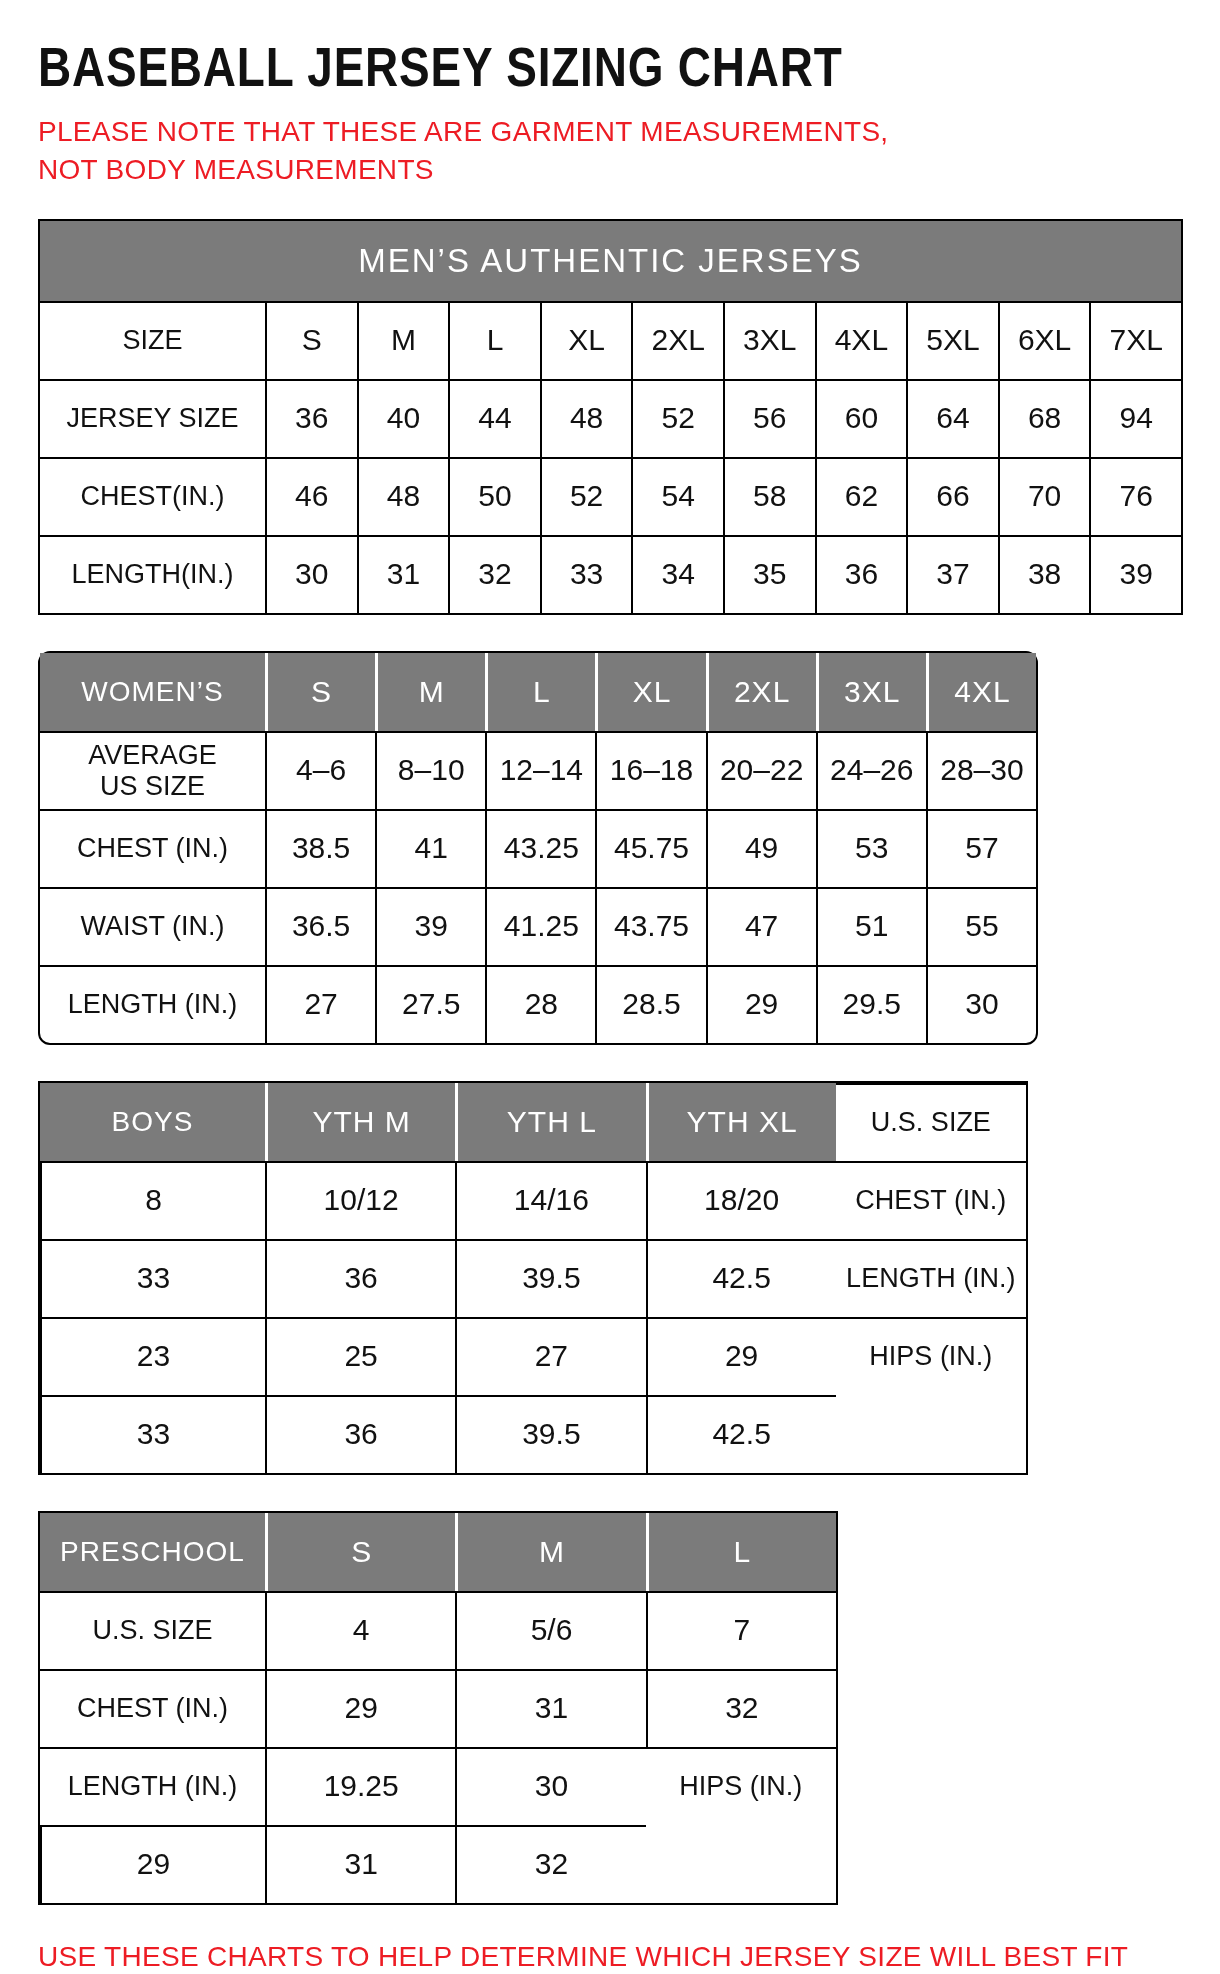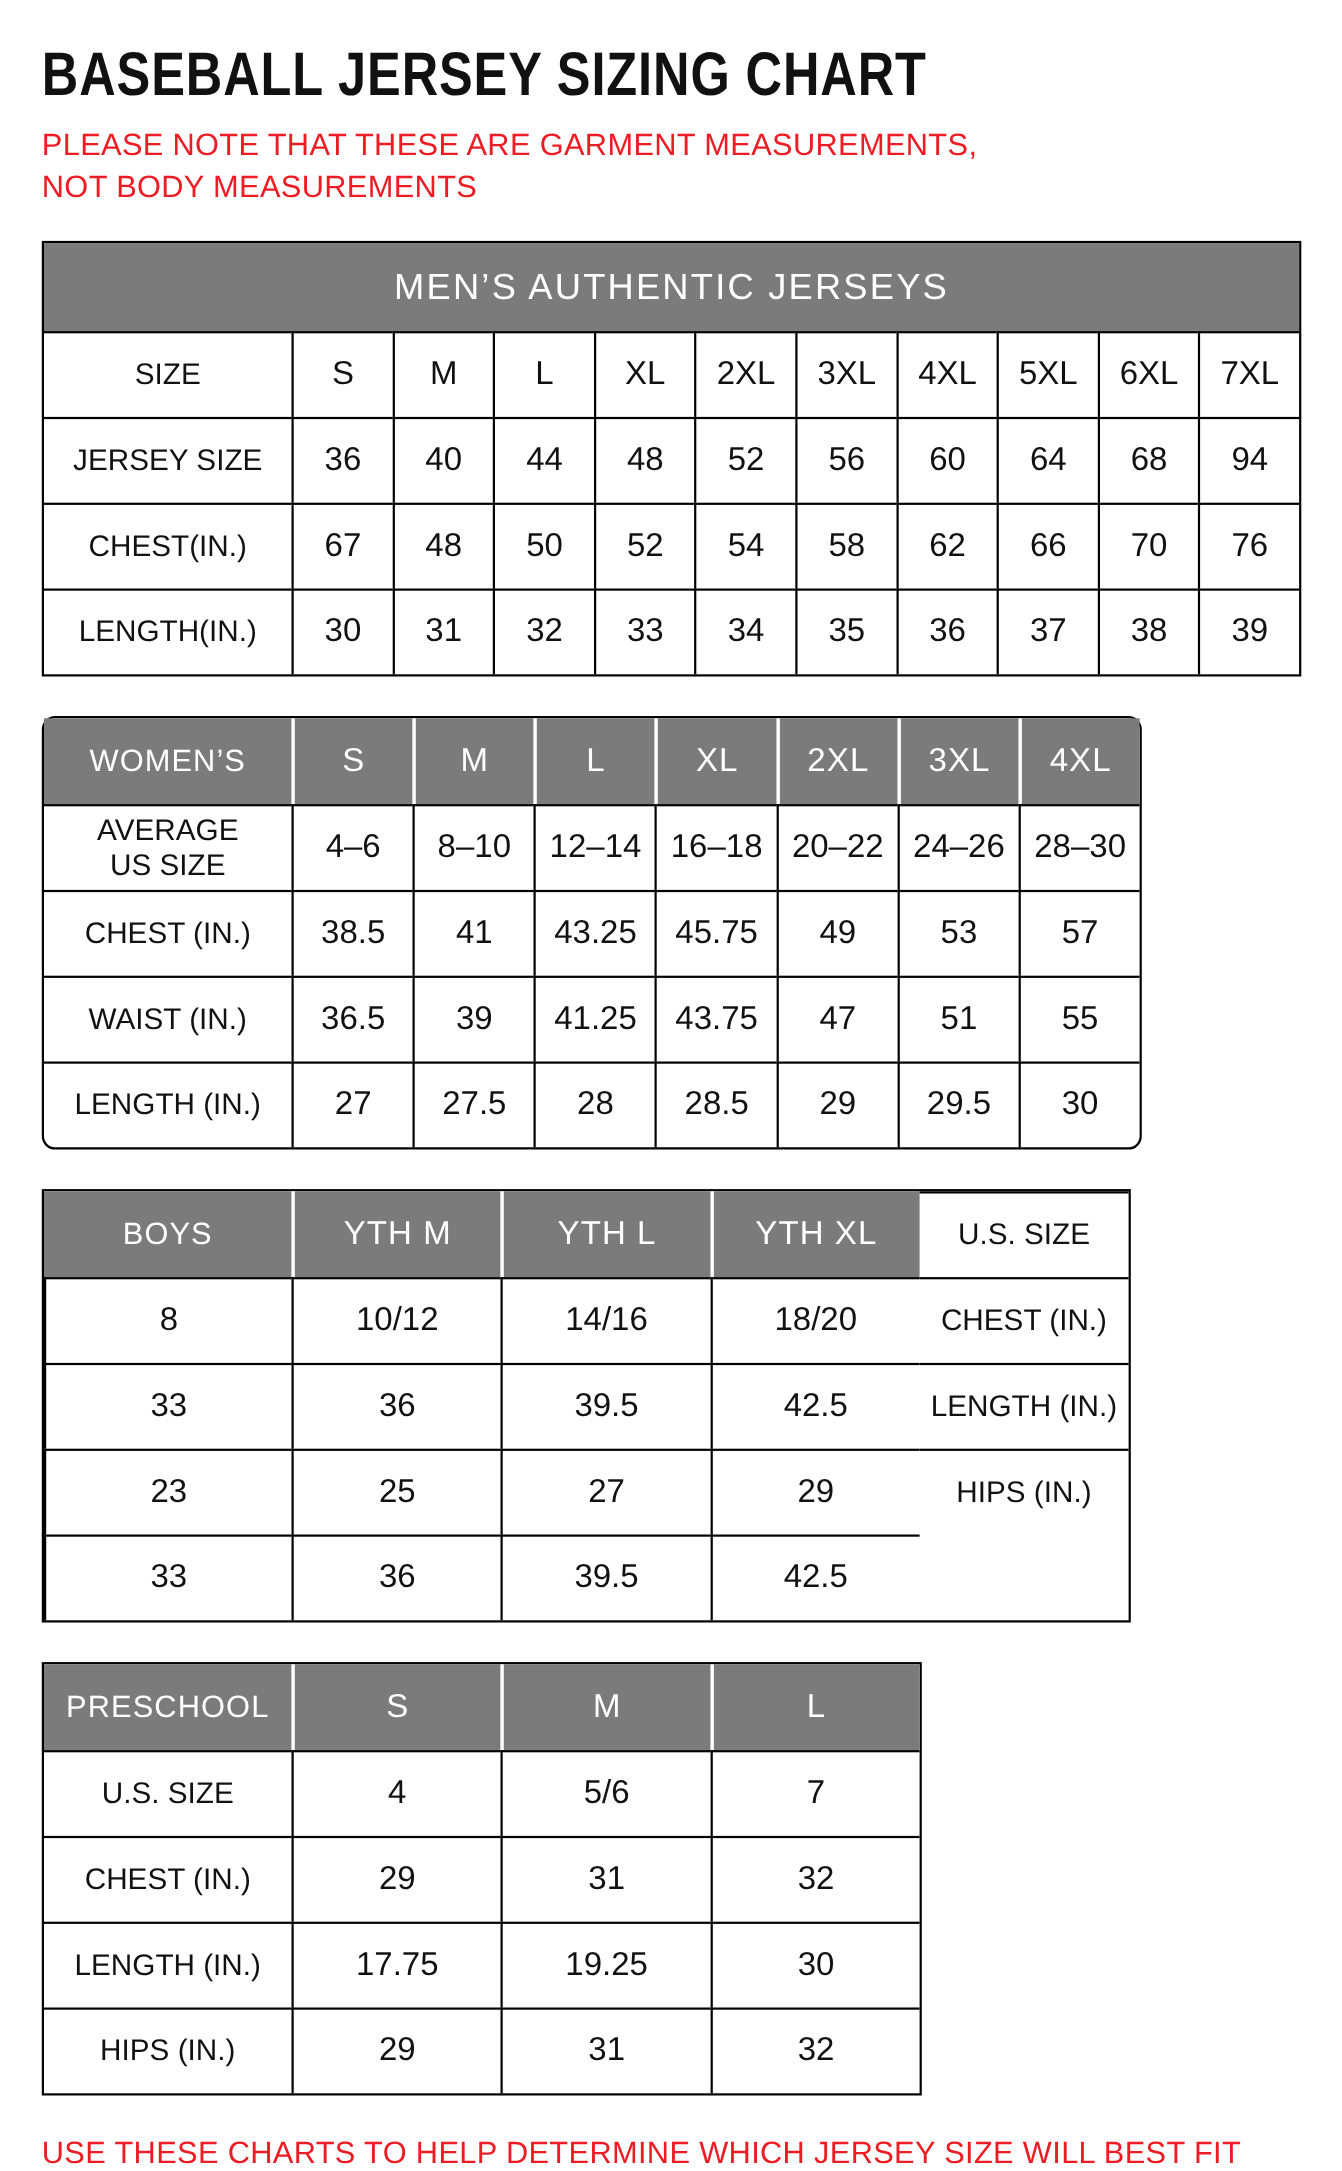--- a/index.html
+++ b/index.html
@@ -115,21 +115,21 @@
       <div class="cell">40</div>
       <div class="cell">44</div>
       <div class="cell">48</div>
       <div class="cell">52</div>
       <div class="cell">56</div>
       <div class="cell">60</div>
       <div class="cell">64</div>
       <div class="cell">68</div>
       <div class="cell">94</div>
       <div class="cell label">CHEST(IN.)</div>
-      <div class="cell">67</div>
+      <div class="cell">46</div>
       <div class="cell">48</div>
       <div class="cell">50</div>
       <div class="cell">52</div>
       <div class="cell">54</div>
       <div class="cell">58</div>
       <div class="cell">62</div>
       <div class="cell">66</div>
       <div class="cell">70</div>
       <div class="cell">76</div>
       <div class="cell label">LENGTH(IN.)</div>
@@ -222,21 +222,20 @@
       <div class="hcell">L</div>
       <div class="cell label">U.S. SIZE</div>
       <div class="cell">4</div>
       <div class="cell">5/6</div>
       <div class="cell">7</div>
       <div class="cell label">CHEST (IN.)</div>
       <div class="cell">29</div>
       <div class="cell">31</div>
       <div class="cell">32</div>
       <div class="cell label">LENGTH (IN.)</div>
-      <div class="cell">17.75</div>
       <div class="cell">19.25</div>
       <div class="cell">30</div>
       <div class="cell label">HIPS (IN.)</div>
       <div class="cell">29</div>
       <div class="cell">31</div>
       <div class="cell">32</div>
     </div>
 
   <p class="footer">USE THESE CHARTS TO HELP DETERMINE WHICH JERSEY SIZE WILL BEST FIT YOU.</p>
 

